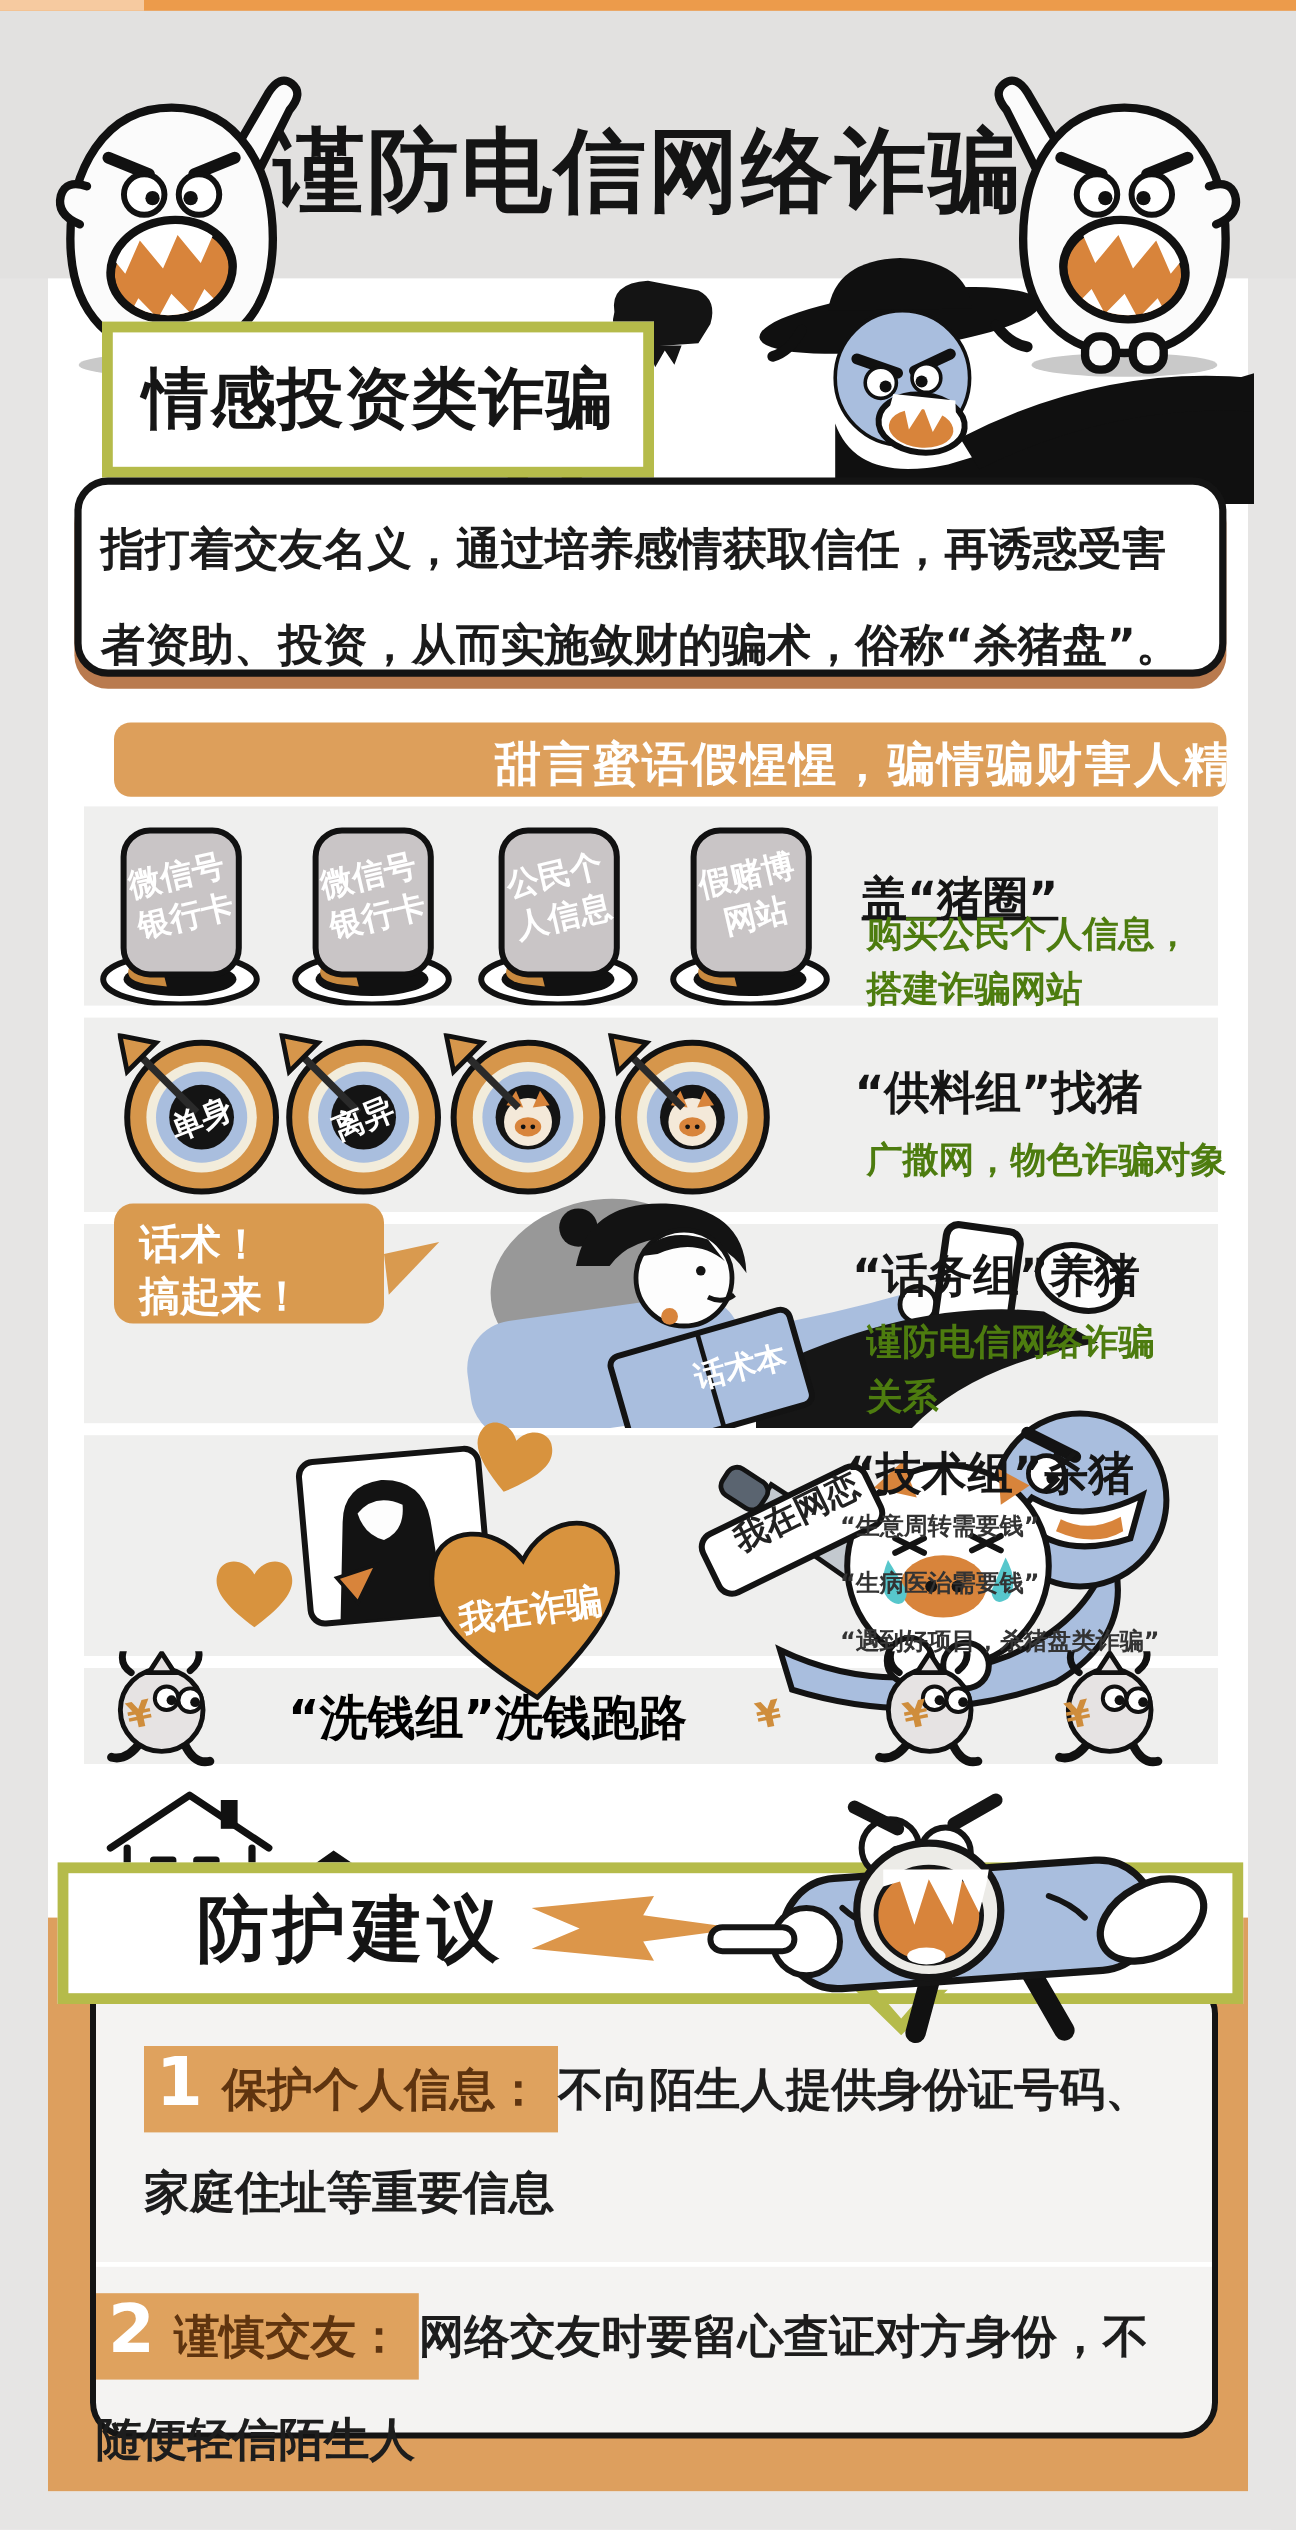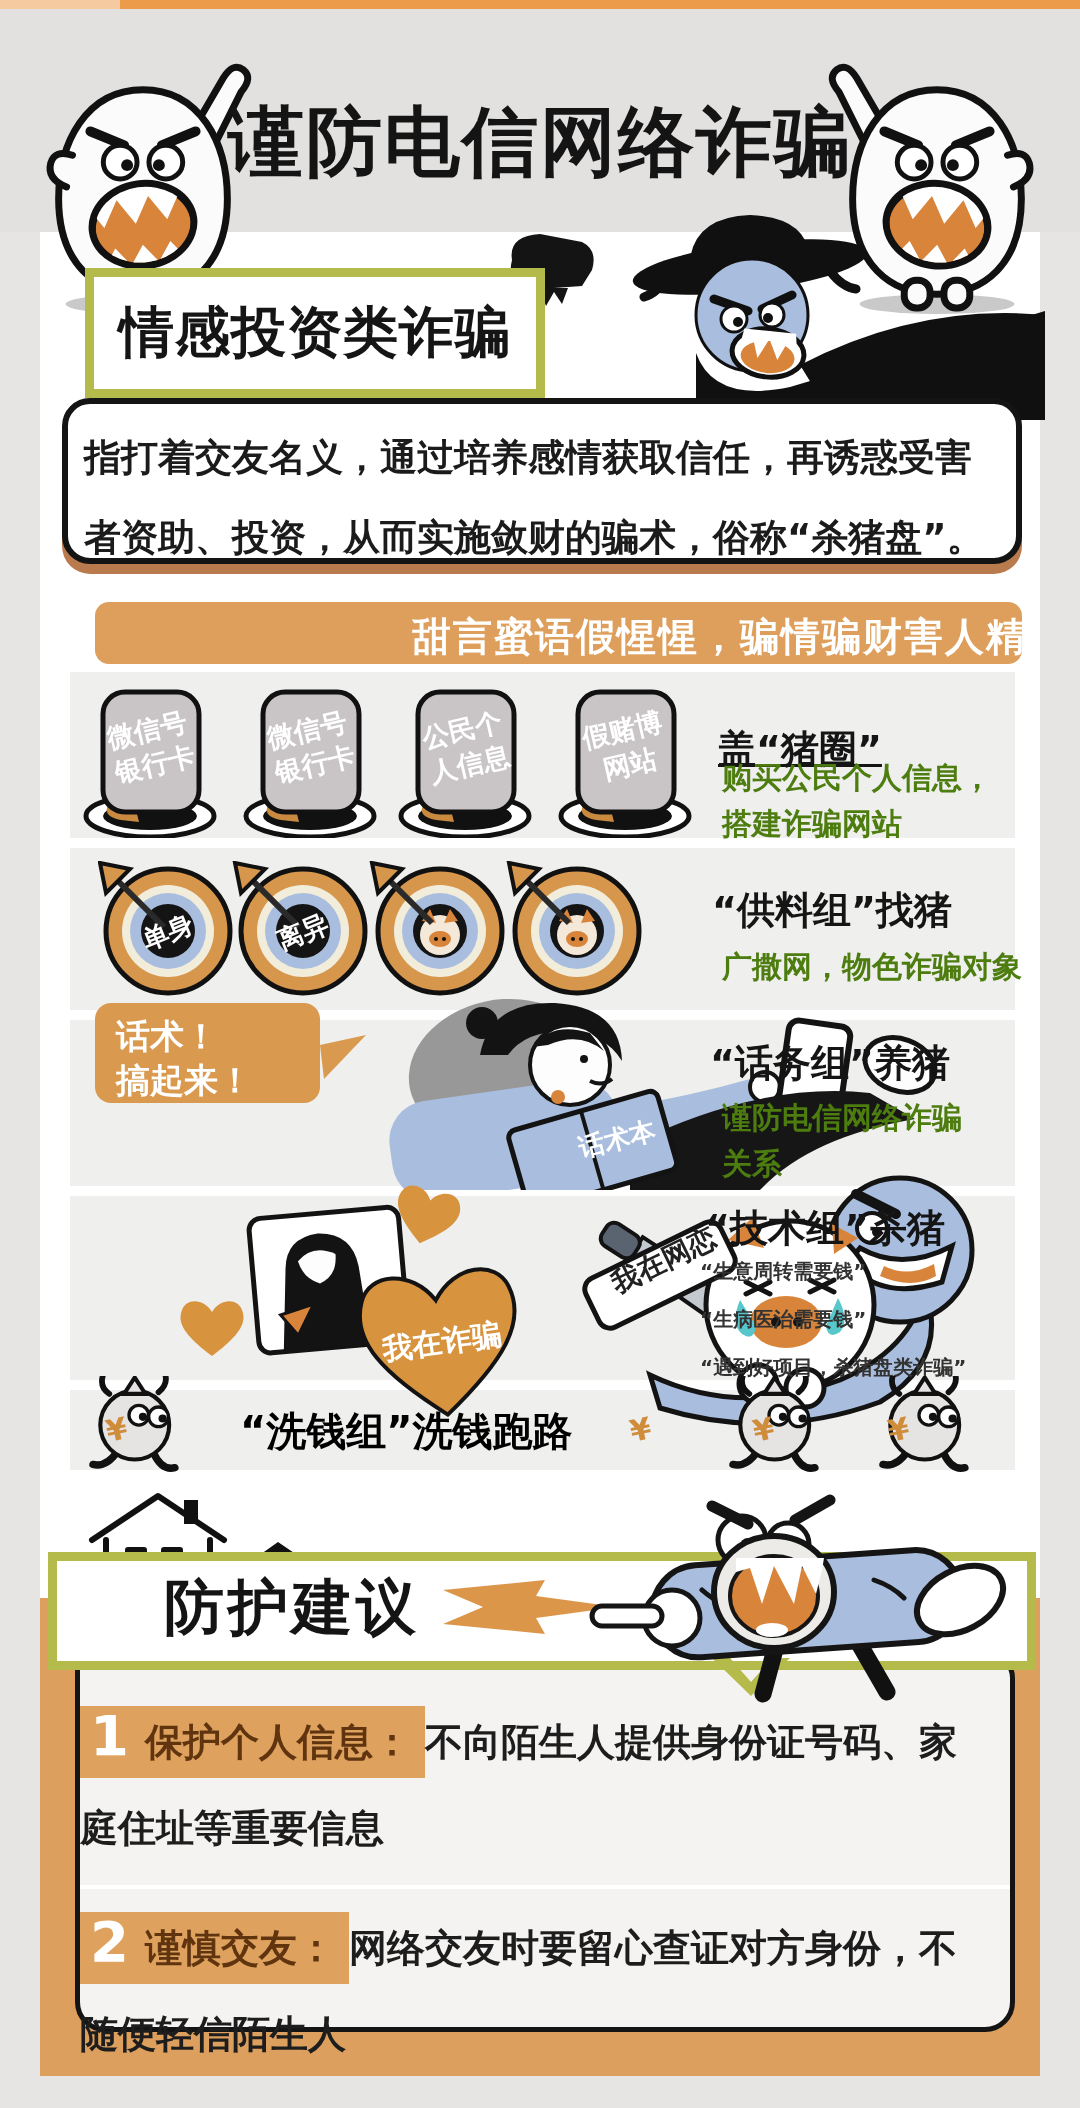--- a/index.html
+++ b/index.html
@@ -49,21 +49,21 @@
   #book-label{color:#ffffff;font-weight:800;font-size:26px;transform:rotate(-14deg);}
   #heart-label{width:140px;text-align:center;color:#ffffff;font-weight:800;font-size:30px;transform:rotate(-8deg);}
   #netlove-label{color:#222;font-weight:800;font-size:28px;transform:rotate(-26deg);}
   #launder-title{font-size:40px;font-weight:900;color:#000000;}
   
   #orange-panel{left:40px;top:1598px;width:1000px;height:478px;background:#dd9f5e;}
   #advice-card{left:75px;top:1652px;width:940px;height:380px;background:#f4f3f2;border:5px solid #141414;
                border-radius:10px 26px 30px 30px;box-sizing:border-box;}
   #advice-divider{position:absolute;left:0;right:0;top:228px;height:4px;background:#ffffff;}
   .advice{position:absolute;left:0;right:24px;margin:0;font-size:38px;font-weight:700;color:#1d1d1d;line-height:86px;}
-  #advice-1{top:36px;}
+  #advice-1{top:36px;margin-left:40px;}
   #advice-2{top:242px;}
   .hl{background:#dfa25e;padding:14px 14px 14px 2px;}
   .num{color:#ffffff;font-weight:900;font-size:56px;margin:0 16px 0 8px;}
   .label{color:#5f340f;font-weight:900;}
   #s3-box{left:48px;top:1552px;width:988px;height:118px;background:#ffffff;border:9px solid #b5bb4a;
           box-sizing:border-box;}
   #s3-title{left:164px;top:1568px;font-size:60px;font-weight:900;color:#141414;letter-spacing:4px;}
   #s3-chevron{left:712px;top:1658px;}
   svg{display:block;}
 </style>

